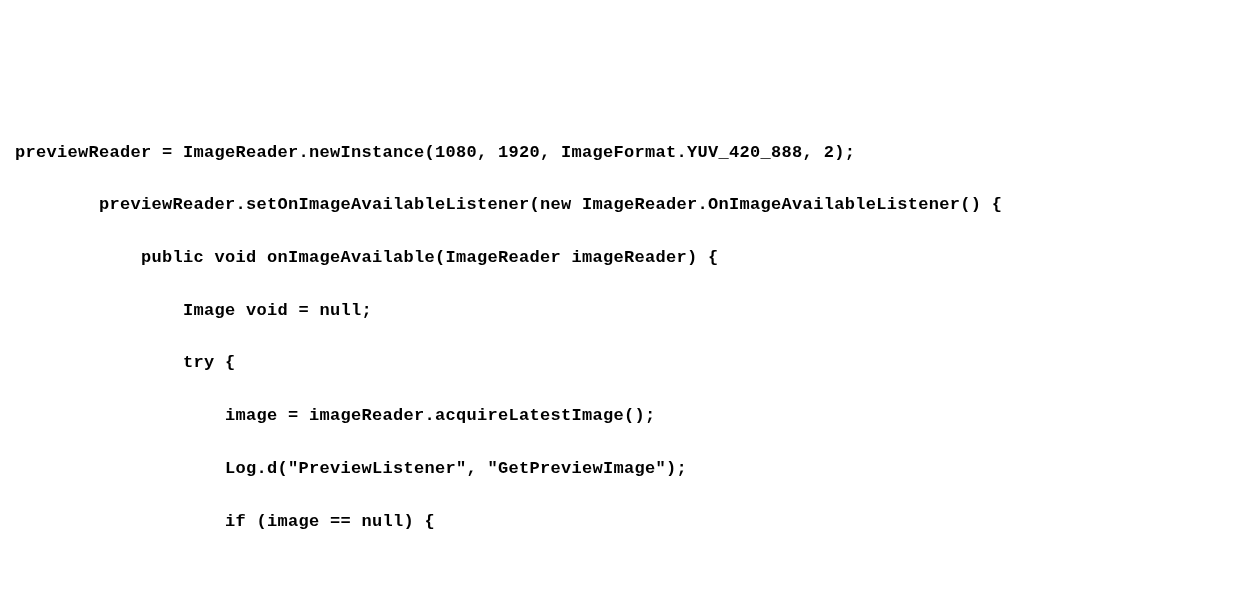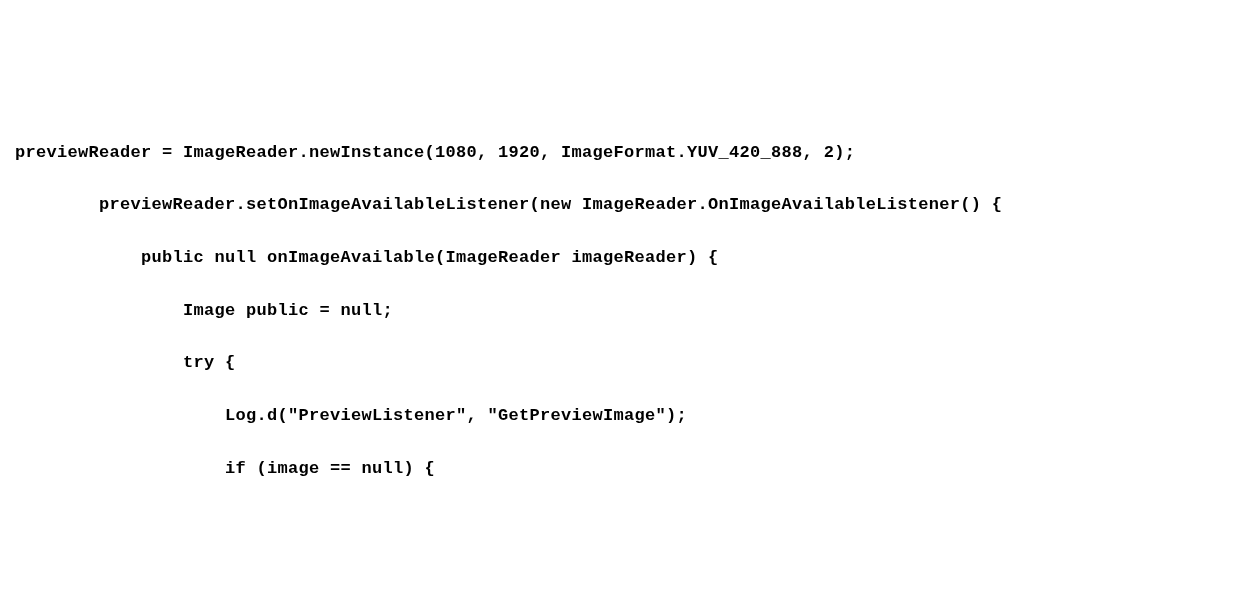--- a/index.html
+++ b/index.html
@@ -26,23 +26,24 @@
     }
   </style>
 </head>
 <body>
 
 
 
 <div class="code-container">
 <span class="line">previewReader = ImageReader.newInstance(1080, 1920, ImageFormat.YUV_420_888, 2);</span>
 <span class="line">        previewReader.setOnImageAvailableListener(new ImageReader.OnImageAvailableListener() {</span>
-<span class="line">            public null onImageAvailable(ImageReader imageReader) {</span>
-<span class="line">                Image public = null;</span>
+<span class="line">            public void onImageAvailable(ImageReader imageReader) {</span>
+<span class="line">                Image void = null;</span>
 <span class="line">                try {</span>
+<span class="line">                    image = imageReader.acquireLatestImage();</span>
 <span class="line">                    Log.d("PreviewListener", "GetPreviewImage");</span>
 <span class="line">                    if (image == null) {</span>
 
 
 
 
 
 
 
 

